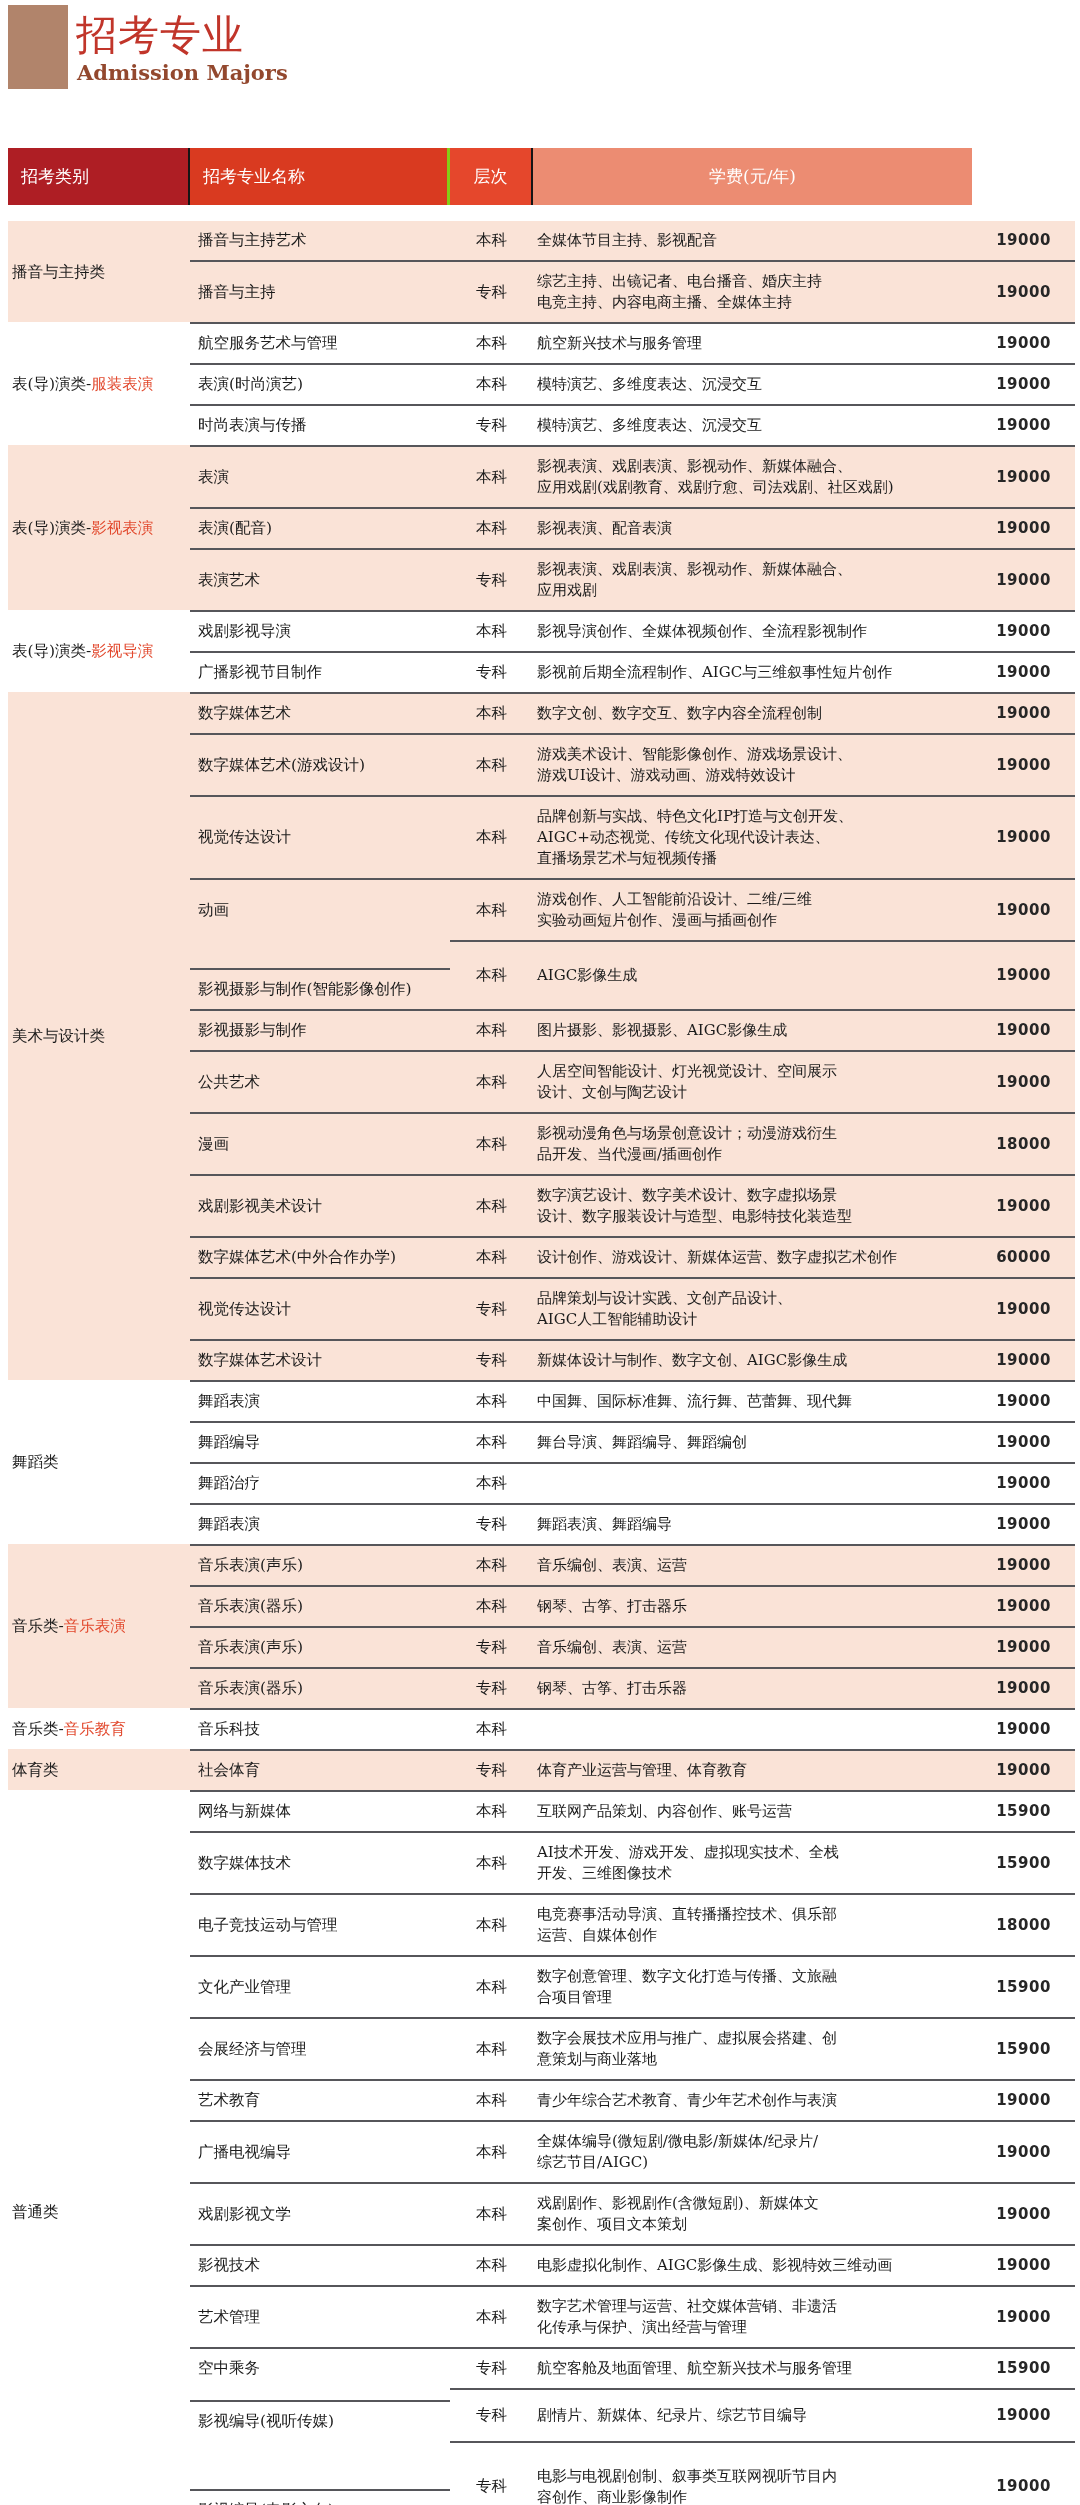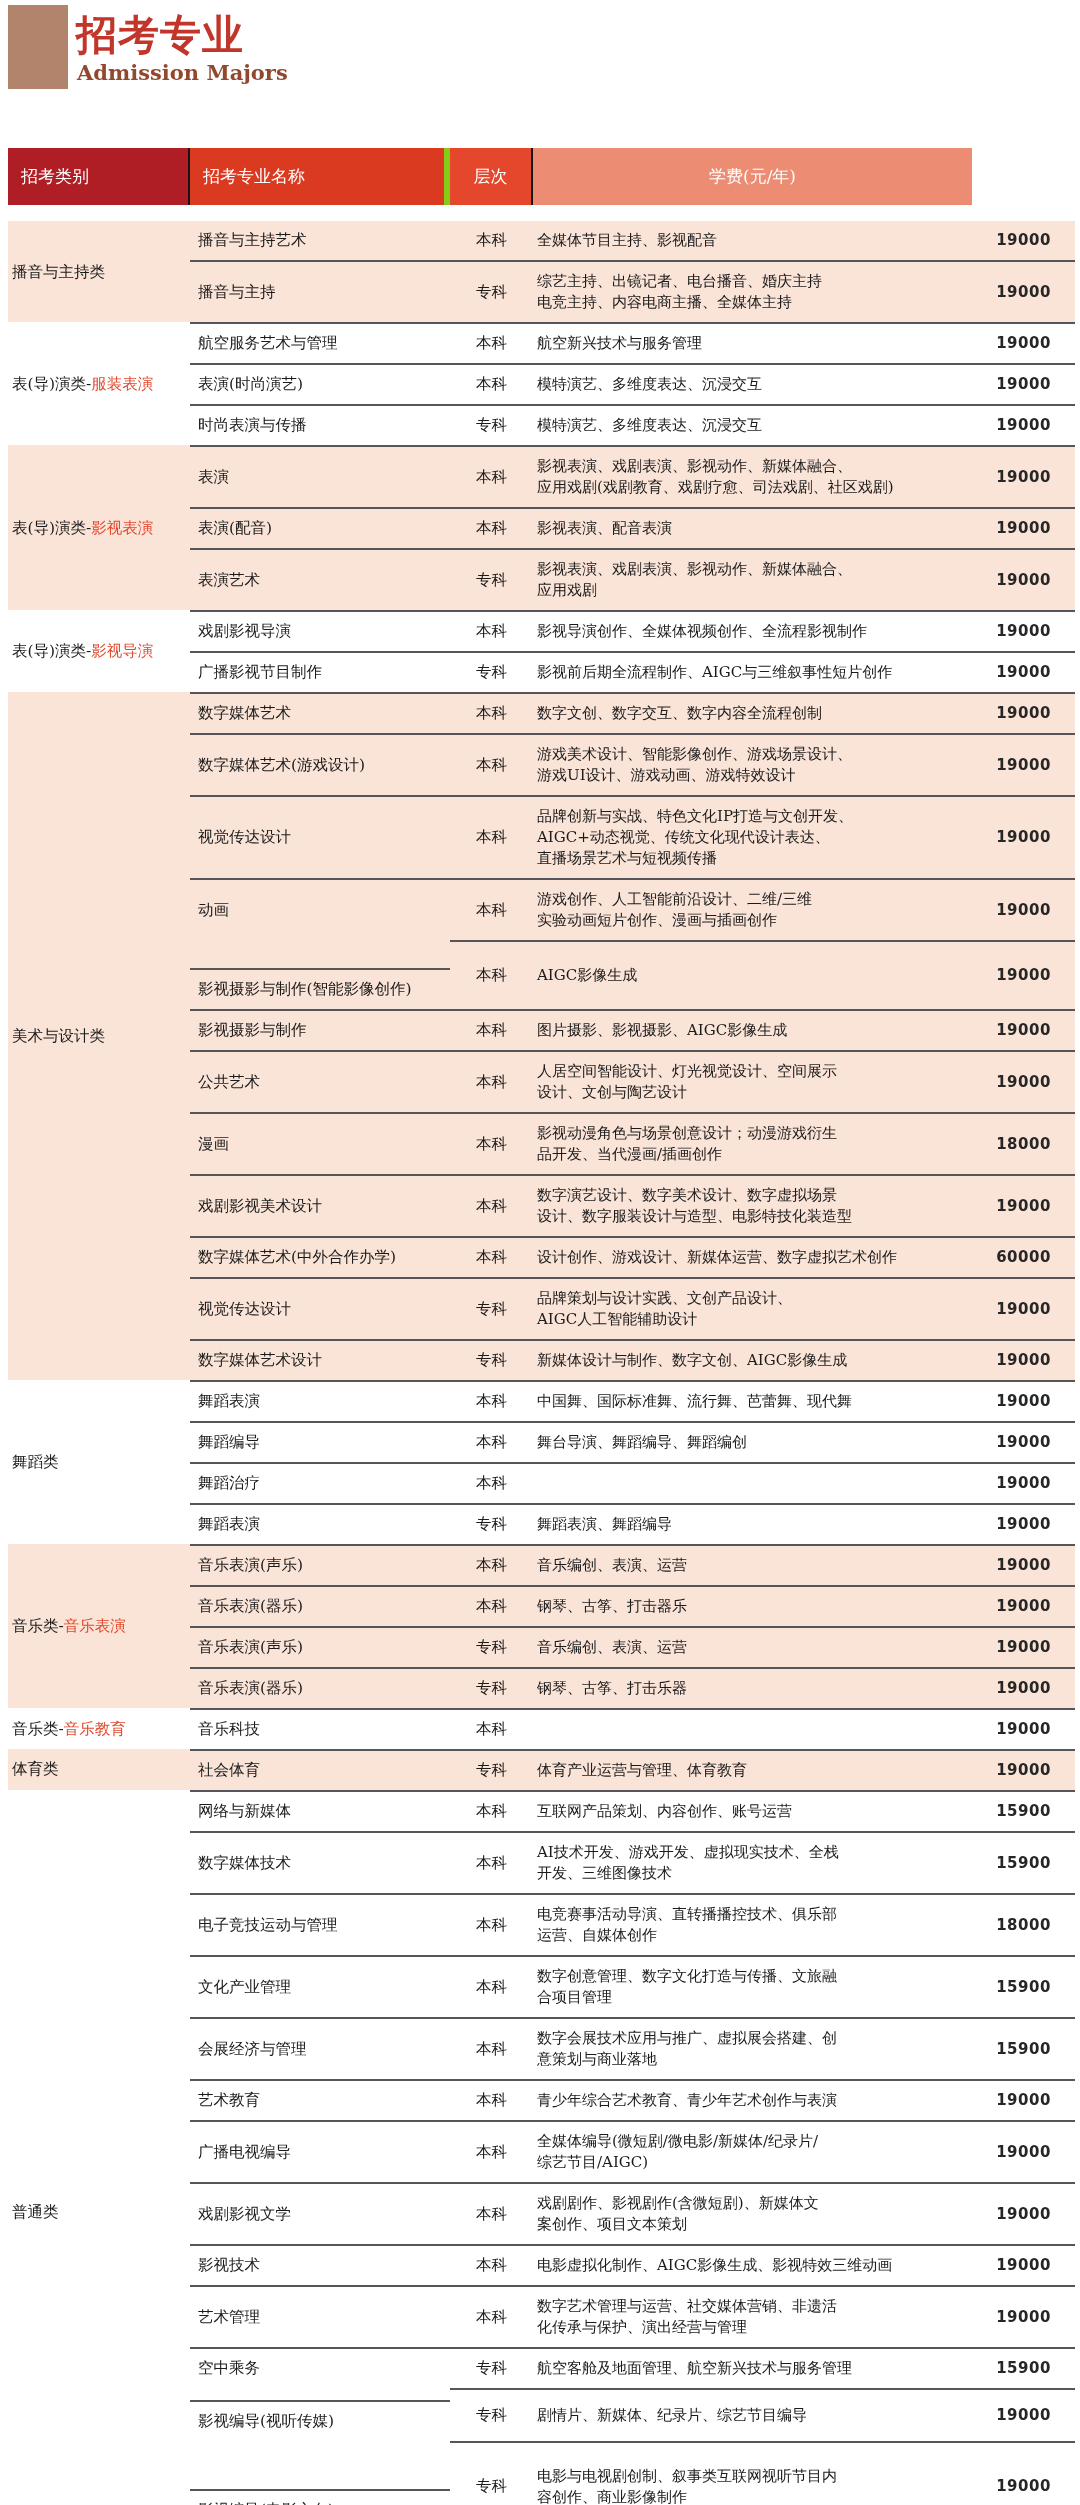--- a/index.html
+++ b/index.html
@@ -2,29 +2,29 @@
 <html><head>
 <meta charset="utf-8">
 <style>
   html,body{margin:0;padding:0;background:#ffffff;}
   body{width:1080px;font-family:"DejaVu Serif","Liberation Serif",serif;color:#1b1b1b;}
   .page{width:1080px;position:relative;}
 
   
   .title-block{position:relative;height:90px;padding-top:5px;}
   .logo-mark{position:absolute;left:8px;top:5px;width:60px;height:84px;background:#b1846b;}
-  .page-title{position:absolute;left:76px;top:8px;font-size:41px;font-weight:bold;color:#c1352a;letter-spacing:1px;font-family:"DejaVu Sans","Liberation Sans",sans-serif;}
+  .page-title{position:absolute;left:76px;top:8px;font-size:41px;font-weight:normal;color:#c1352a;letter-spacing:1px;font-family:"DejaVu Sans","Liberation Sans",sans-serif;}
   .page-subtitle{position:absolute;left:77px;top:60px;font-size:21px;font-weight:bold;color:#93482e;}
 
   
   .majors-table{margin:53px 0 0 8px;width:1067px;}
   .thead{display:grid;grid-template-columns:182px 260px 83px 439px 103px;height:57px;}
   .thead .hcell{color:#ffffff;font-size:17px;display:flex;align-items:center;}
   .h1{background:#ae1e24;padding-left:13px;border-right:2px solid #151515;}
-  .h2{background:#d93a20;padding-left:13px;border-right:6px solid #84cc16;}
+  .h2{background:#d93a20;padding-left:13px;border-right:3px solid #84cc16;}
   .h3{background:#e5472c;justify-content:center;border-right:2px solid #151515;}
   .h4{background:#e95a3d;padding-left:7px;border-right:2px solid #151515;}
   .h5{background:#ec8c72;justify-content:center;}
 
   .tbody{margin-top:16px;}
   .group{display:grid;grid-template-columns:182px 260px 83px 439px 103px;background:#ffffff;}
   .group.pink{background:#fae3d7;}
   .cat-cell{grid-column:1;display:flex;align-items:center;padding-left:4px;font-size:15.5px;line-height:20px;}
   .cat-suffix{color:#e2492e;}
   .trow{display:contents;}
@@ -135,21 +135,21 @@
           <div class="trow"><div class="cell c-major bt" style="grid-row: 4;">音乐表演(器乐)</div><div class="cell c-level bt" style="grid-row: 4;">专科</div><div class="cell c-dir bt" style="grid-row: 4;">钢琴、古筝、打击乐器</div><div class="cell c-fee bt" style="grid-row: 4;">19000</div></div>
         </div>
         <div class="group">
           <div class="cat-cell" style="grid-row: 1 / span 1;">
             <div class="">音乐类-</div>
             <div class="cat-suffix">音乐教育</div>
           </div>
           <div class="trow"><div class="cell c-major bt" style="grid-row: 1;">音乐科技</div><div class="cell c-level bt" style="grid-row: 1;">本科</div><div class="cell c-dir bt" style="grid-row: 1;"></div><div class="cell c-fee bt" style="grid-row: 1;">19000</div></div>
         </div>
         <div class="group pink">
-          <div class="cat-cell" style="grid-row: 1 / span 1; font-family: Liberation Mono, monospace;">
+          <div class="cat-cell" style="grid-row: 1 / span 1;">
             <div class="">体育类</div>
           </div>
           <div class="trow"><div class="cell c-major bt" style="grid-row: 1;">社会体育</div><div class="cell c-level bt" style="grid-row: 1;">专科</div><div class="cell c-dir bt" style="grid-row: 1;">体育产业运营与管理、体育教育</div><div class="cell c-fee bt" style="grid-row: 1;">19000</div></div>
         </div>
         <div class="group">
           <div class="cat-cell" style="grid-row: 1 / span 15;">
             <div class="">普通类</div>
           </div>
           <div class="trow"><div class="cell c-major bt" style="grid-row: 1;">网络与新媒体</div><div class="cell c-level bt" style="grid-row: 1;">本科</div><div class="cell c-dir bt" style="grid-row: 1;">互联网产品策划、内容创作、账号运营</div><div class="cell c-fee bt" style="grid-row: 1;">15900</div></div>
           <div class="trow"><div class="cell c-major bt" style="grid-row: 2;">数字媒体技术</div><div class="cell c-level bt" style="grid-row: 2;">本科</div><div class="cell c-dir bt" style="grid-row: 2;">AI技术开发、游戏开发、虚拟现实技术、全栈

